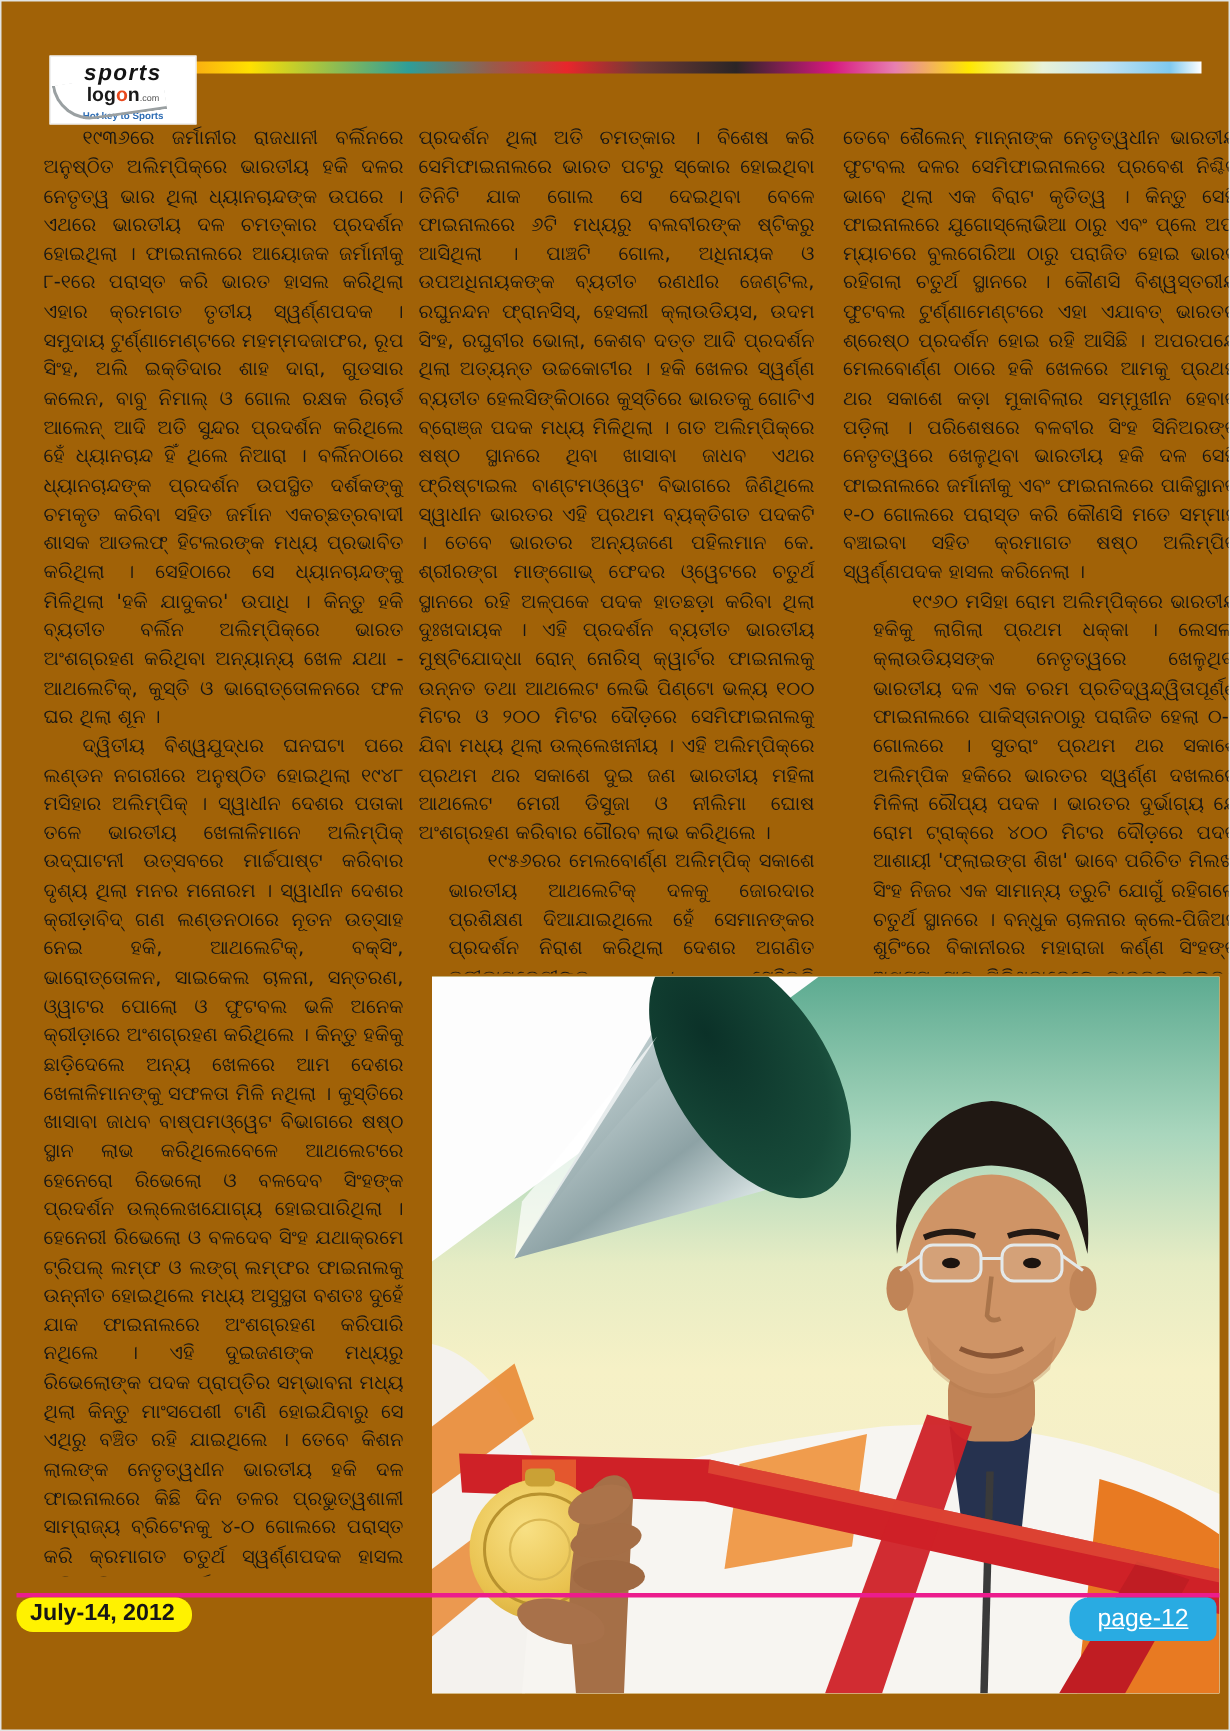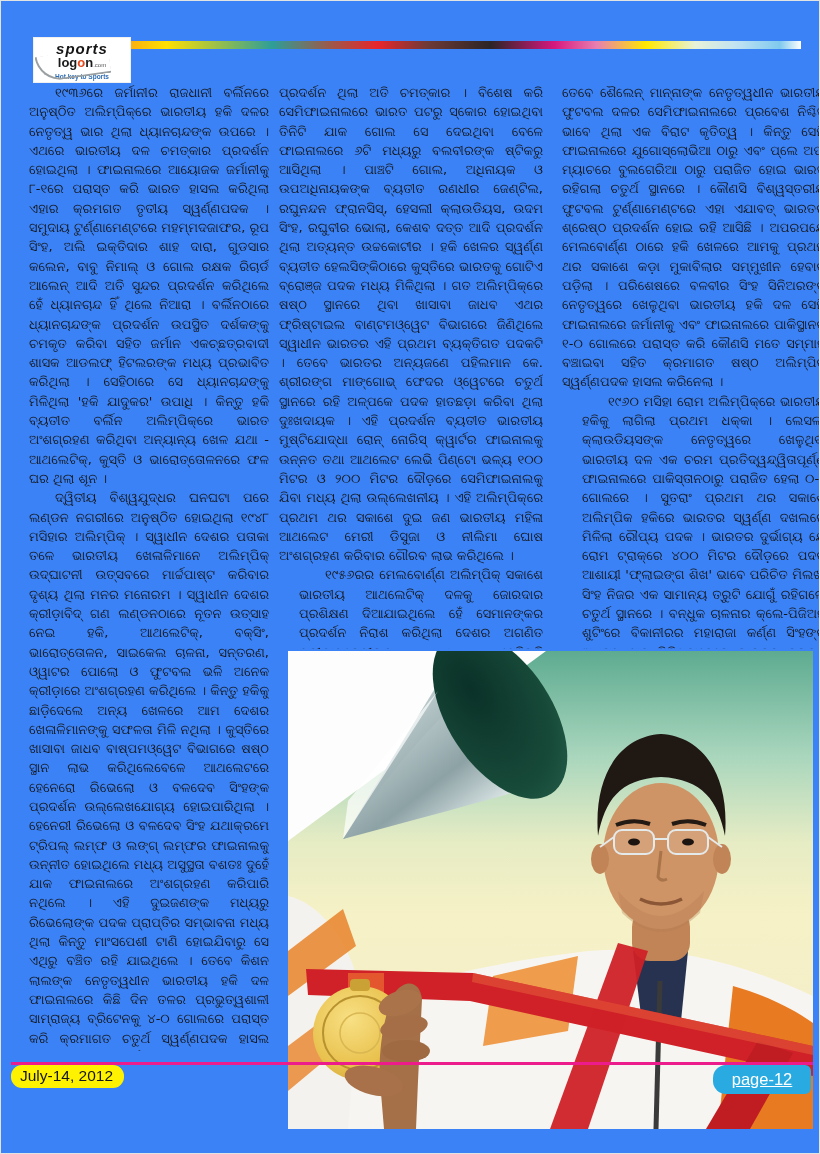--- a/index.html
+++ b/index.html
@@ -4,21 +4,21 @@
 <style>
   * { box-sizing: border-box; }
   html,body { margin:0; padding:0; }
   body {
     width:820px; height:1154px; position:relative;
     background:#eef0ef;
     font-family:"DejaVu Sans", sans-serif;
   }
   .page {
     position:absolute; inset:0;
-    background:#3b82f6;
+    background:#a16207;
     border:1px solid #e2e4e3;
     overflow:hidden;
   }
 
   
   .rainbow-strip {
     position:absolute; left:95px; top:40px; width:705px; height:8px;
     background:linear-gradient(to right,
       #F58220 0%, #FFE000 10%, #2E9E98 25%, #9a5a4a 33%,
       #E8262C 40%, #6e3a36 47%, #2B2526 56%, #D6187E 65%,
@@ -72,21 +72,21 @@
 
   
   .footer-rule {
     position:absolute; left:10px; top:1061px; width:802px; height:2.5px;
     z-index:4;
   }
   .date-badge {
     position:absolute; left:10px; top:1064px; z-index:5;
     padding:2px 11px 3px 9px; border-radius:11px;
     font-family:"Liberation Sans", sans-serif;
-    font-size:15.5px; font-weight:normal; color:#161616;
+    font-size:15.5px; font-weight:bold; color:#161616;
   }
   .page-badge {
     position:absolute; left:712px; top:1064px; width:98px; height:29px;
     z-index:5; border-radius:13px 6px 6px 13px;
     font-family:"Liberation Sans", sans-serif;
     font-size:16.5px; color:#ffffff; text-align:center; line-height:29px;text-decoration:underline;
   }
 </style>
 </head>
 <body>

